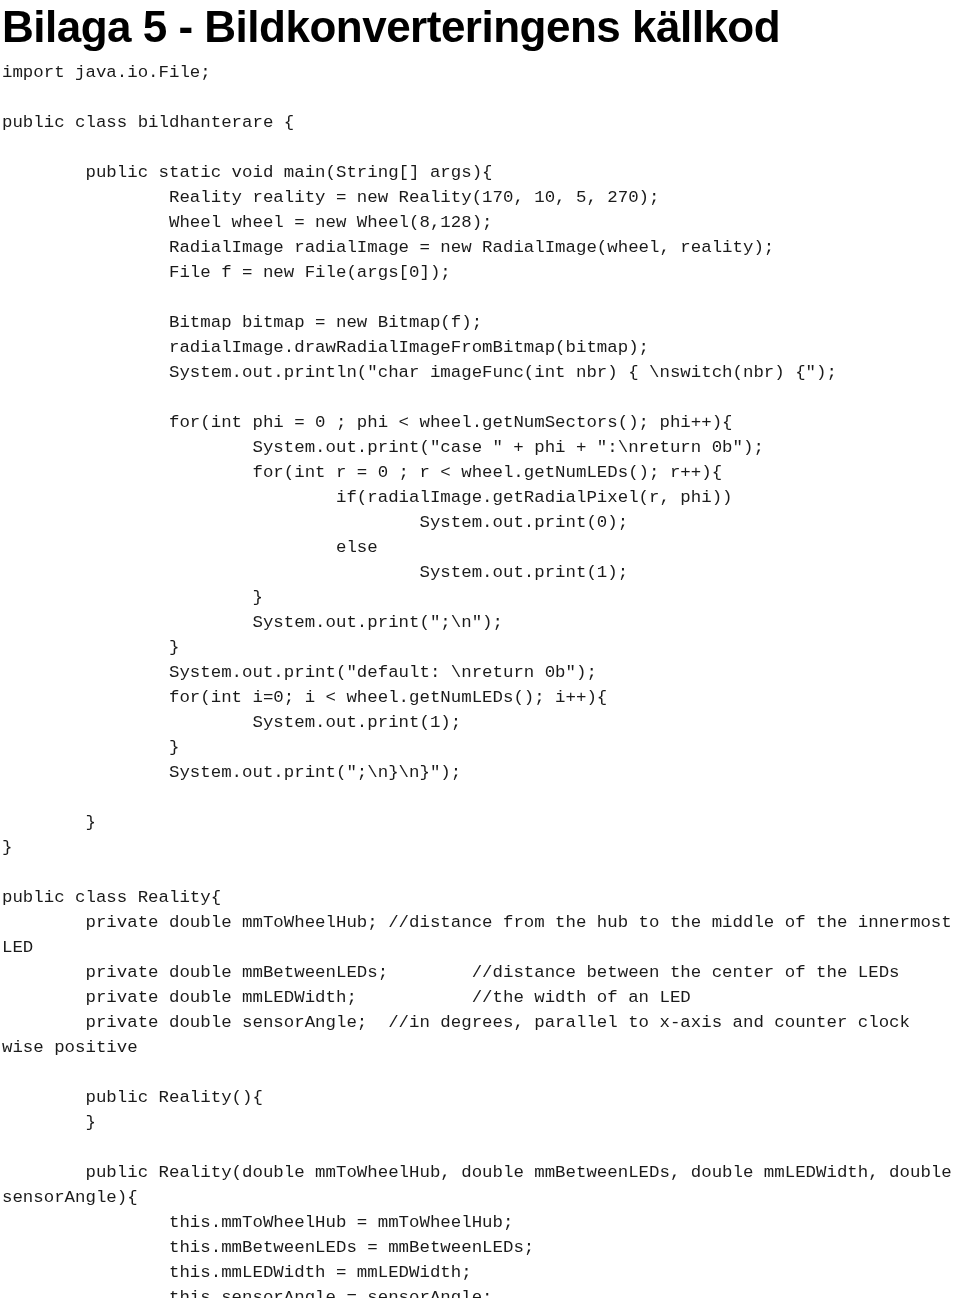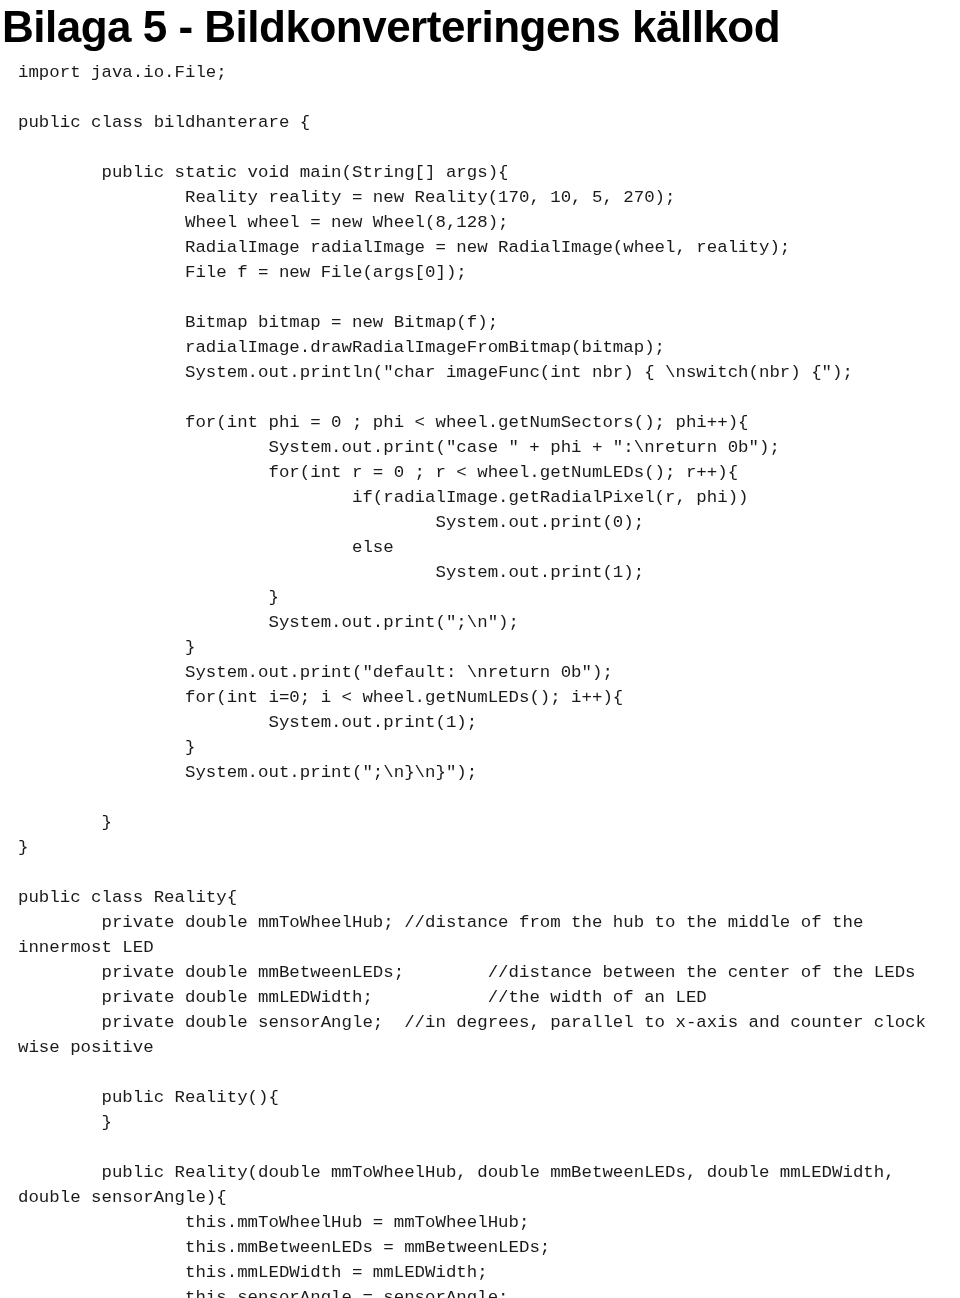--- a/index.html
+++ b/index.html
@@ -43,21 +43,20 @@
     padding: 0 0 0 2px;
     color: #1a1a1a;
     letter-spacing: 0px;
   }
   .code-line {
     display: block;
     min-height: 25px;
     white-space: pre-wrap;
     word-wrap: break-word;
     overflow-wrap: break-word;
-    margin-left: 16px;
   }
   .code-line.blank {
     height: 25px;
   }
   .spacer-top { height: 8px; }
 </style>
 </head>
 <body>
 
 <div class="page">

